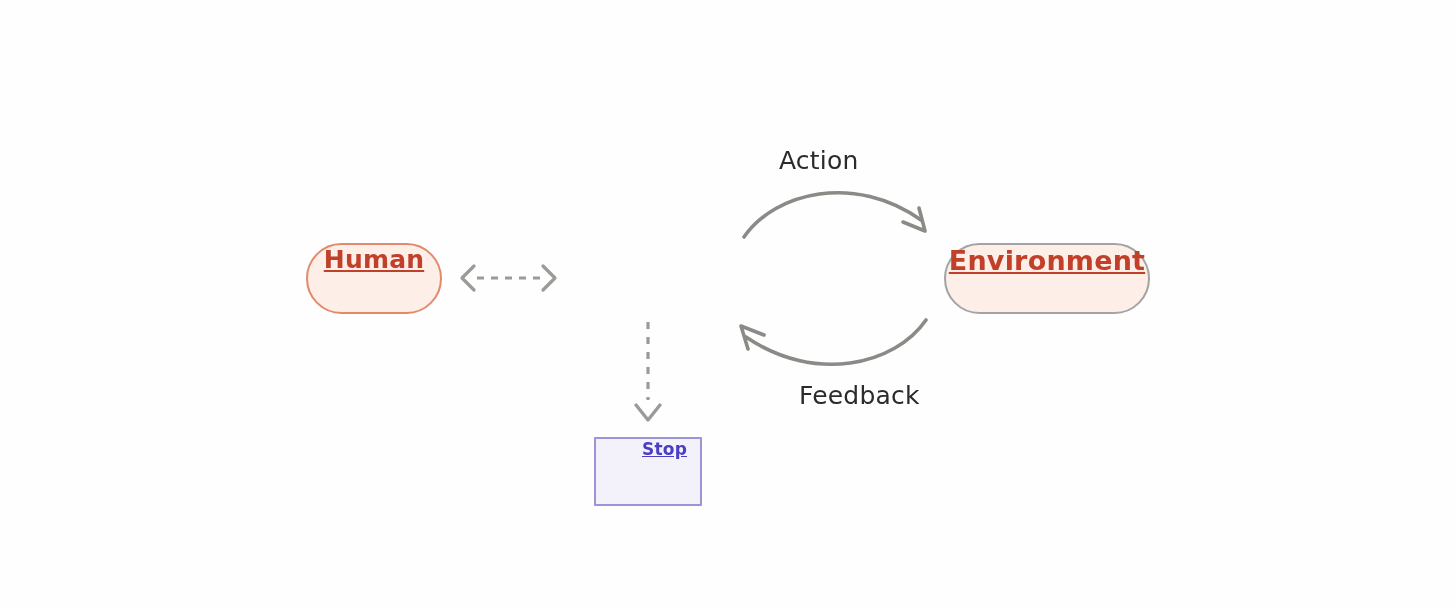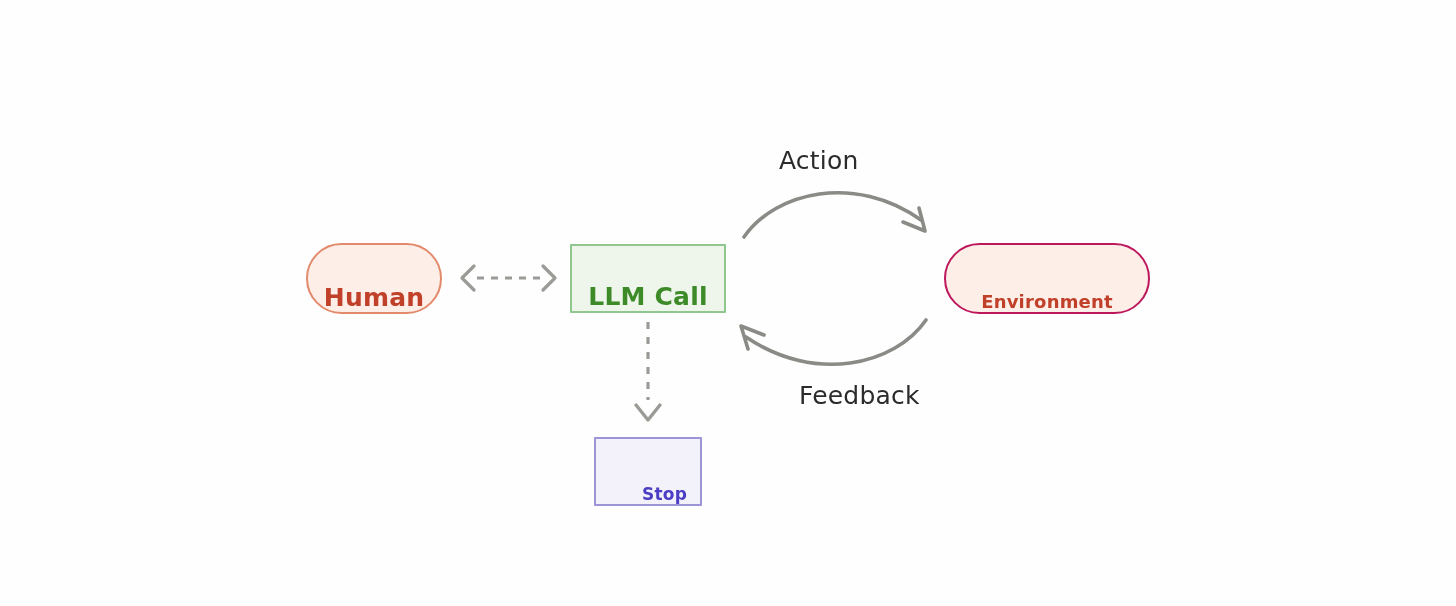--- a/index.html
+++ b/index.html
@@ -21,26 +21,27 @@
     position: absolute;
     left: 0;
     top: 0;
     width: 1456px;
     height: 606px;
   }
 
   .node {
     position: absolute;
     display: flex;
-    align-items: flex-end;
+    align-items: flex-start;
     justify-content: center;
     box-sizing: border-box;
     font-weight: bold;
     letter-spacing: 0.2px;
     white-space: nowrap;
+    text-decoration: underline;
   }
 
   
   #node-human {
     left: 306px;
     top: 243px;
     width: 136px;
     height: 71px;
     background: #fdeee8;
     border: 2px solid #e28a6b;
@@ -49,24 +50,24 @@
     font-size: 25px;
   }
 
   
   #node-environment {
     left: 944px;
     top: 243px;
     width: 206px;
     height: 71px;
     background: #fdeee8;
-    border: 2px solid #be185d;
+    border: 2px solid #a3a3a3;
     border-radius: 36px;
     color: #c0402a;
-    font-size: 18px;
+    font-size: 27px;
   }
 
   
   #node-llm-call {
     left: 570px;
     top: 244px;
     width: 156px;
     height: 69px;
     background: #eef5ea;
     border: 2px solid #8fc78f;
@@ -139,23 +140,20 @@
     <g>
       <path d="M 926,320 C 895,365 815,384 746,337" fill="none" stroke="#8a8a86" stroke-width="3.6" stroke-linecap="round"></path>
       <polyline points="764,335 741,326 748,349" fill="none" stroke="#8a8a86" stroke-width="3.6" stroke-linecap="round" stroke-linejoin="round"></polyline>
     </g>
   </svg>
 
   <div class="node" id="node-human">
     <span>Human</span>
   </div>
 
-  <div class="node" id="node-llm-call">
-    <span>LLM Call</span>
-  </div>
 
   <div class="node" id="node-environment">
     <span>Environment</span>
   </div>
 
   <div class="node" id="node-stop">
     <span>Stop</span>
   </div>
 
   <div class="edge-label" id="label-action">Action</div>

